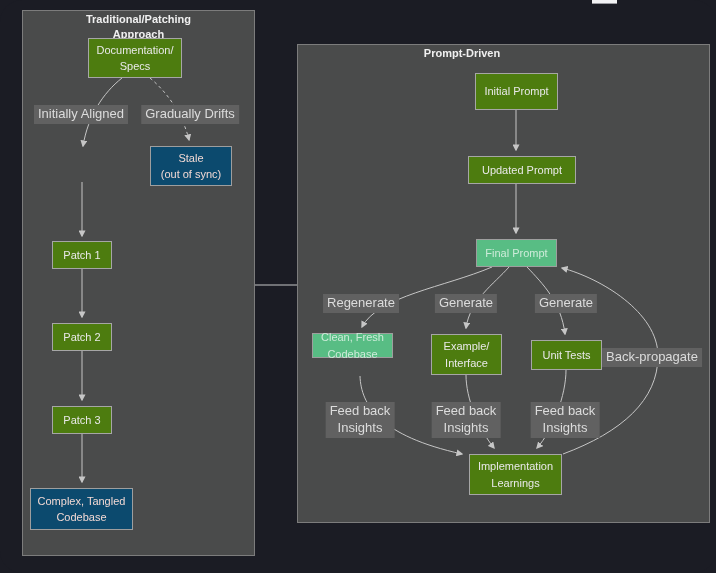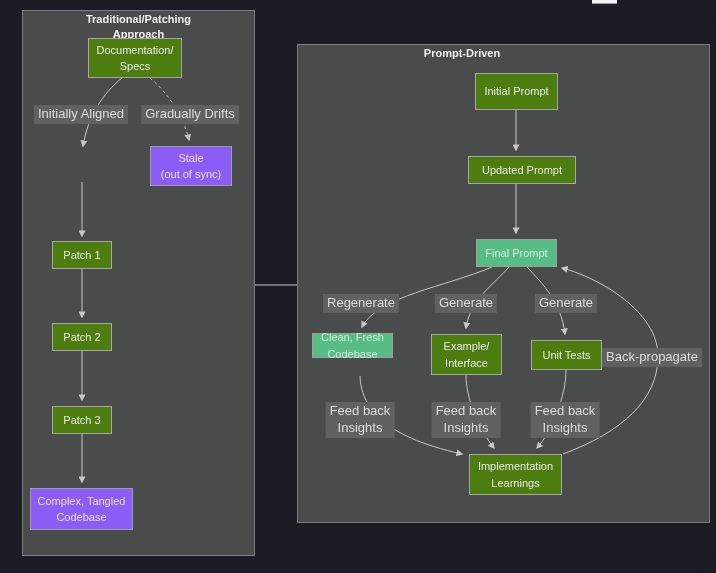--- a/index.html
+++ b/index.html
@@ -19,21 +19,21 @@
   }
   .panel-title span{display:block;}
   svg.edges{position:absolute;left:0;top:0;z-index:2;}
   .node{
     position:absolute;z-index:3;box-sizing:border-box;
     display:flex;flex-direction:column;align-items:center;justify-content:center;
     text-align:center;font-size:11px;line-height:1.5;
   }
   .node span{display:block;}
   .node.dark{background:#4d7c0f;border:1px solid #a6a6a6;color:#e9e9e9;}
-  .node.red{background:#8b5cf6;border:1px solid #9e9e9e;color:#f2d9d4;}
+  .node.red{background:#0c4a6e;border:1px solid #9e9e9e;color:#f2d9d4;}
   .node.green{background:#58bd84;border:1px solid #9e9e9e;color:#cdebd9;}
   .edge-label{
     position:absolute;z-index:4;transform:translate(-50%,0);
     background:#616161;color:#dcdcdc;font-size:13px;line-height:1.3;
     padding:1px 4px;text-align:center;white-space:nowrap;
   }
   .edge-label span{display:block;}
   .artifact{
     position:absolute;left:592px;top:0;width:25px;height:3px;
     background:#f2f2f4;border-bottom:1px solid #9a9aa0;z-index:5;

